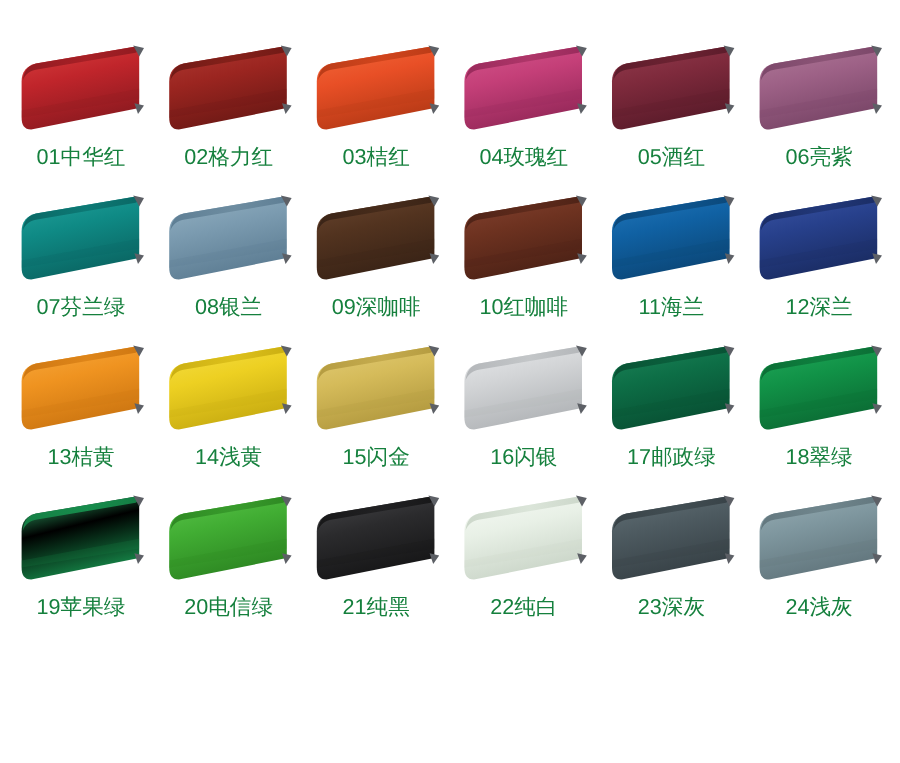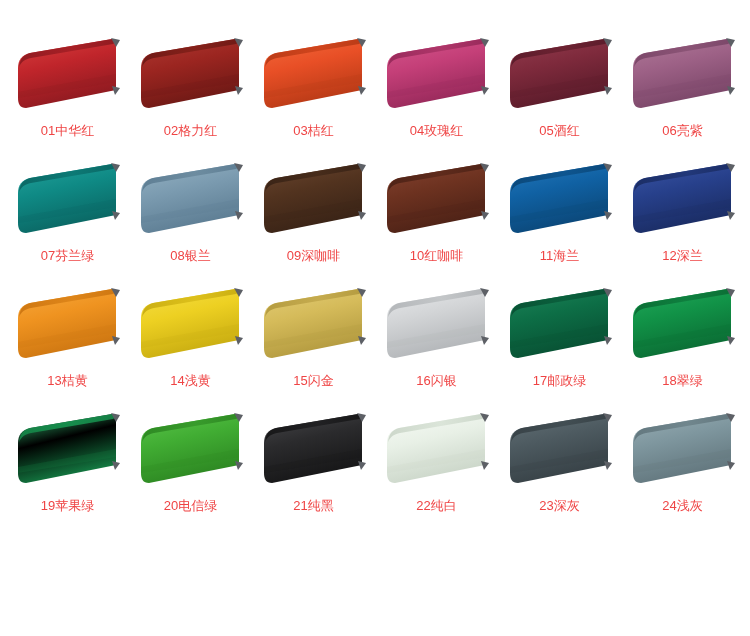--- a/index.html
+++ b/index.html
@@ -34,23 +34,23 @@
   
   .panel-wrap{
     position:relative;
     width:112px;
     height:88px;
     margin:0 auto;
   }
 
   .label{
     margin-top:1px;
-    font-size:13px;
+    font-size:18px;
     line-height:16px;
-    color:#ef4444;
+    color:#15803d;
     letter-spacing:0px;
     white-space:nowrap;
     font-family:"Liberation Sans","DejaVu Sans",sans-serif;
   }
 </style>
 </head>
 <body>
 
 <div class="sheet">
   <div class="grid" id="grid">

